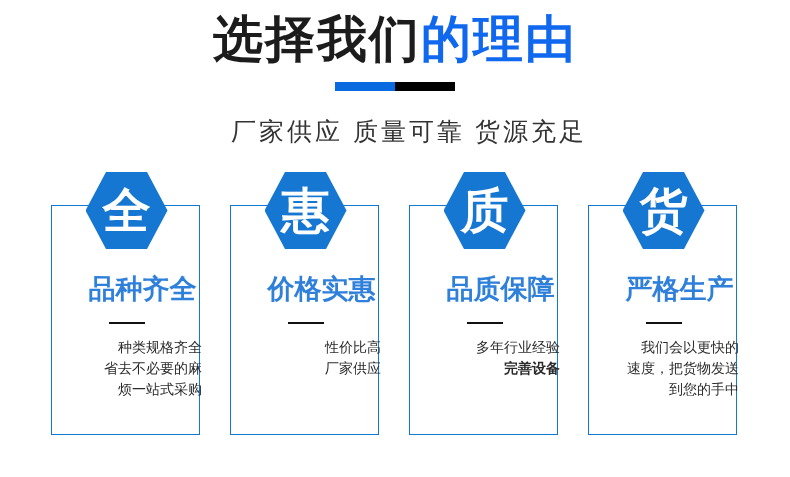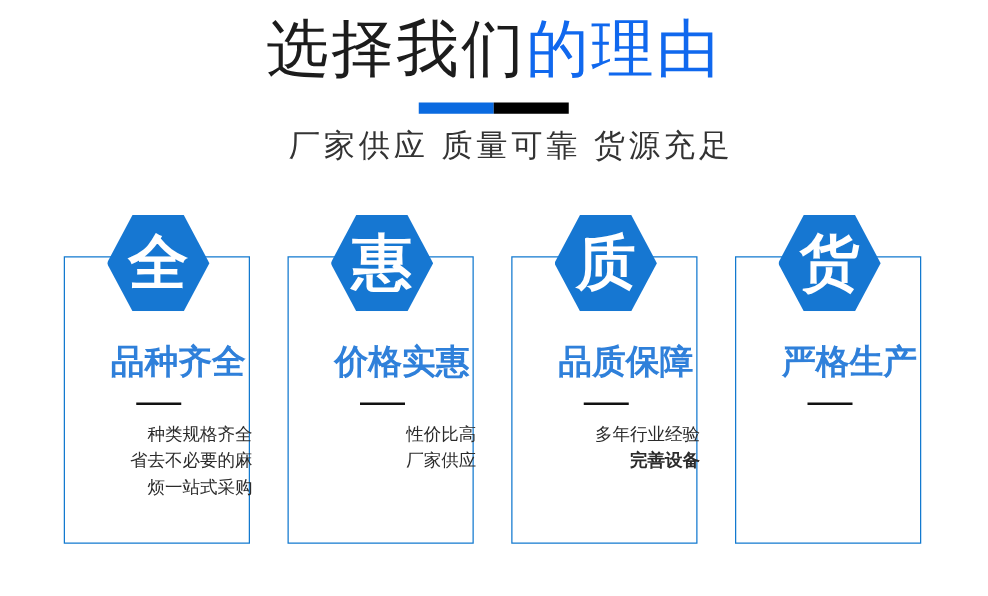--- a/index.html
+++ b/index.html
@@ -16,21 +16,21 @@
   }
 
   
   #header {
     width: 790px;
     text-align: center;
     padding-top: 8px;
   }
   #title-line {
     font-size: 50px;
-    font-weight: normal;
+    font-weight: bold;
     letter-spacing: 2px;
     line-height: 62px;
     white-space: nowrap;
   }
   .title-dark {
     color: #1c1c1c;
   }
   .title-blue {
     color: #1068ee;
   }
@@ -44,21 +44,21 @@
     width: 60px;
     height: 9px;
     background: #0a6ae0;
   }
   #underline-right {
     width: 60px;
     height: 9px;
     background: #000000;
   }
   #subtitle {
-    margin-top: 10px;
+    margin-top: 24px;
     font-size: 25px;
     color: #333333;
     letter-spacing: 3px;
     line-height: 32px;
     white-space: nowrap;
     padding-left: 28px;
   }
 
   
   #cards {
@@ -208,15 +208,20 @@
     </div>
   </div>
 
   <div class="card">
     <div class="card-box"></div>
     <div class="hex">
       <span class="hex-char">货</span>
     </div>
     <div class="card-heading">严格生产</div>
     <div class="card-rule"></div>
+    <div class="card-body">
+      <span class="line">我们会以更快的</span>
+      <span class="line">速度，把货物发送</span>
+      <span class="line">到您的手中</span>
+    </div>
   </div>
 
 </div>
 
 </body></html>

